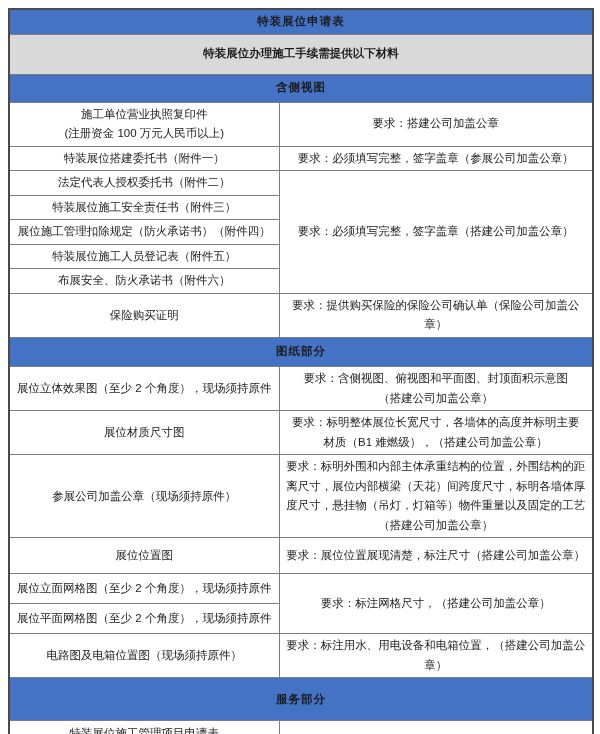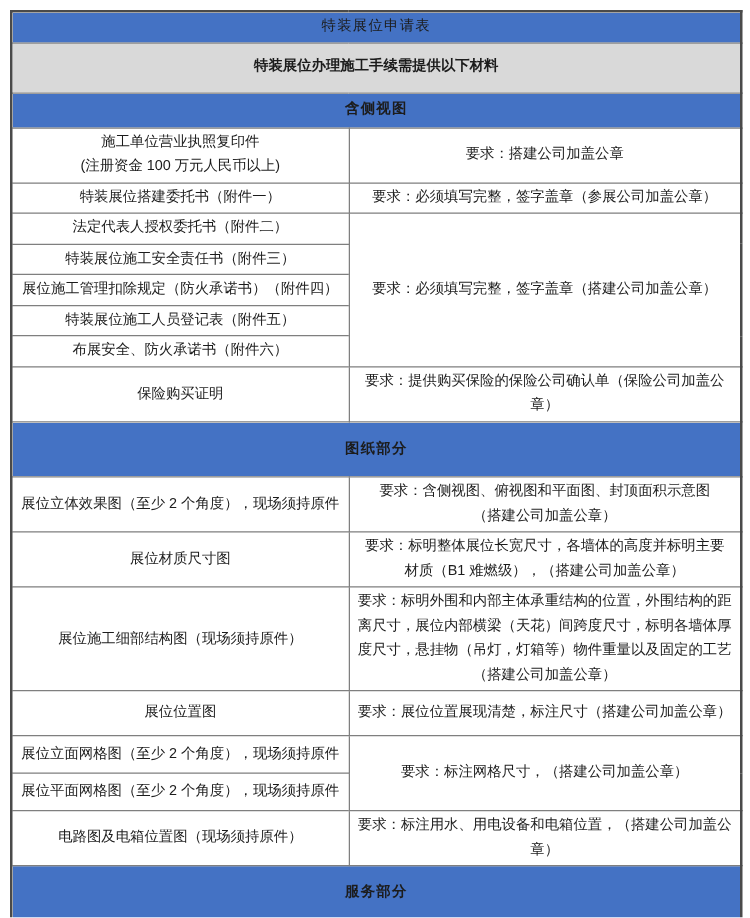--- a/index.html
+++ b/index.html
@@ -39,21 +39,21 @@
     white-space: pre-line;
     line-height: 1.7;
     overflow: hidden;
     box-sizing: border-box;
   }
   td.title-cell {
     height: 24px;
     background: var(--blue, #4472C4);
     color: #ffffff;
     font-size: 16px;
-    font-weight: normal;
+    font-weight: bold;
     letter-spacing: 1px;
     margin-top: 12px;
   }
   td.notice-cell {
     height: 40px;
     background: var(--gray, #D9D9D9);
     color: var(--red, #FF0000);
     font-size: 12.5px;
     font-weight: bold;
     font-family: Liberation Mono, monospace;
@@ -119,34 +119,34 @@
             <td>特装展位施工人员登记表（附件五）</td>
           </tr>
           <tr style="height: 23px;">
             <td>布展安全、防火承诺书（附件六）</td>
           </tr>
           <tr style="height: 24px;">
             <td>保险购买证明</td>
             <td class="tight">要求：提供购买保险的保险公司确认单（保险公司加盖公章）</td>
           </tr>
           <tr>
-            <td colspan="2" class="section-cell" style="height: 44px;">图纸部分</td>
+            <td colspan="2" class="section-cell" style="height: 29px;">图纸部分</td>
           </tr>
           <tr style="height: 41px;">
             <td>展位立体效果图（至少 2 个角度），现场须持原件</td>
             <td>要求：含侧视图、俯视图和平面图、封顶面积示意图
 （搭建公司加盖公章）</td>
           </tr>
           <tr style="height: 43px;">
             <td>展位材质尺寸图</td>
             <td>要求：标明整体展位长宽尺寸，各墙体的高度并标明主要
 材质（B1 难燃级），（搭建公司加盖公章）</td>
           </tr>
           <tr style="height: 70px;">
-            <td>展位施工细部结构图（现场须持原件）</td>
+            <td>参展公司加盖公章（现场须持原件）</td>
             <td class="small-req">要求：标明外围和内部主体承重结构的位置，外围结构的距离尺寸，展位内部横梁（天花）间跨度尺寸，标明各墙体厚度尺寸，悬挂物（吊灯，灯箱等）物件重量以及固定的工艺（搭建公司加盖公章）</td>
           </tr>
           <tr style="height: 36px; margin-left: 21px;">
             <td>展位位置图</td>
             <td>要求：展位位置展现清楚，标注尺寸（搭建公司加盖公章）</td>
           </tr>
           <tr style="height: 30px;">
             <td>展位立面网格图（至少 2 个角度），现场须持原件</td>
             <td rowspan="2">要求：标注网格尺寸，（搭建公司加盖公章）</td>
           </tr>

